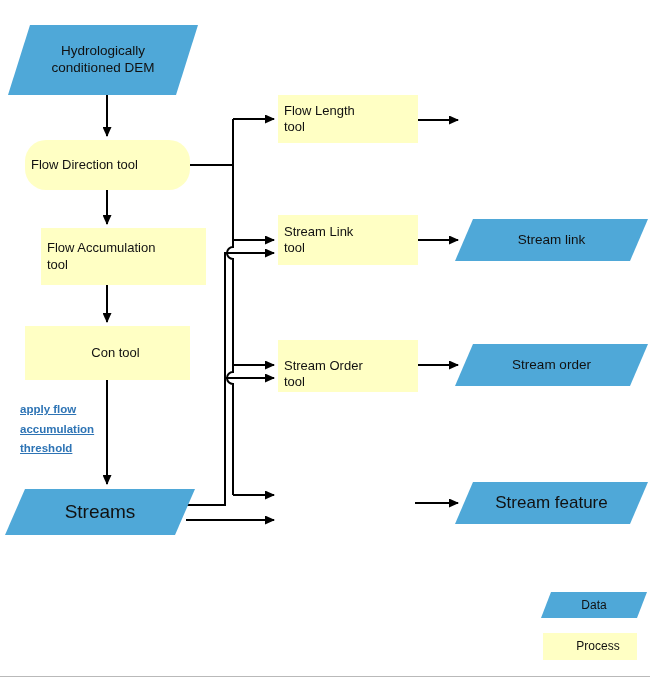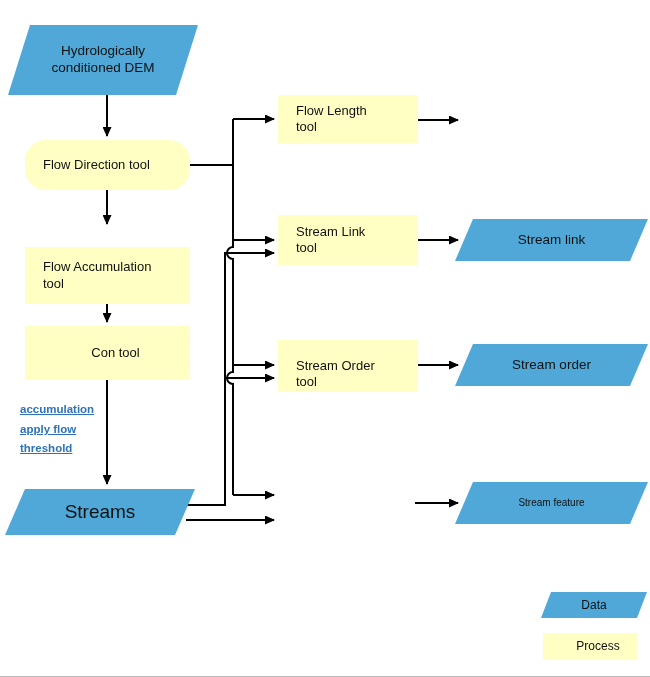--- a/index.html
+++ b/index.html
@@ -7,21 +7,21 @@
     position:relative; width:650px; height:676px; background:#ffffff;
     font-family:"Liberation Sans", sans-serif; color:#111;
     border-bottom:1px solid #b9b9b9; overflow:hidden;
   }
   .wires { position:absolute; left:0; top:0; z-index:0; }
   .wires path { stroke:var(--connector,#000); stroke-width:2; fill:none; }
   .shape {
     position:absolute; z-index:1; box-sizing:border-box;
     display:flex; align-items:center; font-size:13px; line-height:1.25;
   }
-  .process { background:var(--process-fill,#FFFFC4); justify-content:flex-start; padding-left:18px; }
+  .process { background:var(--process-fill,#FFFFC4); justify-content:flex-start; padding-left:6px; }
   .process.center { justify-content:center; padding-left:16px; text-align:center; }
   .data {
     background:var(--data-fill,#4FA8D8); justify-content:center; text-align:center;
     clip-path:polygon(var(--s,20px) 0, 100% 0, calc(100% - var(--s,20px)) 100%, 0 100%);
   }
   .lbl { display:block; }
   .annotation {
     position:absolute; z-index:1; left:20px; top:400px; width:115px;
     color:var(--annotation,#2E74B5); font-size:11.5px; font-weight:bold; line-height:1.7;
   }
@@ -59,31 +59,31 @@
   </svg>
 
   <div class="shape data" style="left:8px; top:25px; width:190px; height:70px; --s:22px; font-size:13.5px;">
     <span class="lbl" style="width:140px;">Hydrologically conditioned DEM</span>
   </div>
 
   <div class="shape process" style="left:25px; top:140px; width:165px; height:50px;border-radius:21px;">
     <span class="lbl">Flow Direction tool</span>
   </div>
 
-  <div class="shape process" style="left:25px; top:228px; width:165px; height:57px;margin-top:19px;">
+  <div class="shape process" style="left:41px; top:228px; width:165px; height:57px;">
     <span class="lbl" style="width:130px;">Flow Accumulation tool</span>
   </div>
 
   <div class="shape process center" style="left:25px; top:326px; width:165px; height:54px;">
     <span class="lbl">Con tool</span>
   </div>
 
   <div class="annotation">
+    <span>apply flow</span>
     <span>accumulation</span>
-    <span>apply flow</span>
     <span>threshold</span>
   </div>
 
   <div class="shape data" style="left:5px; top:489px; width:190px; height:46px; --s:20px; font-size:19px;">
     <span class="lbl">Streams</span>
   </div>
 
   <div class="shape process" style="left:278px; top:95px; width:140px; height:48px;">
     <span class="lbl" style="width:90px;">Flow Length tool</span>
   </div>
@@ -99,21 +99,21 @@
 
 
   <div class="shape data" style="left:455px; top:219px; width:193px; height:42px; --s:18px; font-size:13.5px;">
     <span class="lbl">Stream link</span>
   </div>
 
   <div class="shape data" style="left:455px; top:344px; width:193px; height:42px; --s:18px; font-size:13.5px;text-align:right;">
     <span class="lbl">Stream order</span>
   </div>
 
-  <div class="shape data" style="left:455px; top:482px; width:193px; height:42px; --s:18px; font-size:10px;">
+  <div class="shape data" style="left:455px; top:482px; width:193px; height:42px; --s:18px; font-size:17px;">
     <span class="lbl">Stream feature</span>
   </div>
 
   <div class="shape data legend-label" style="left:541px; top:592px; width:106px; height:26px; --s:10px;">
     <span class="lbl">Data</span>
   </div>
 
   <div class="shape process center legend-label" style="left:543px; top:633px; width:94px; height:27px;">
     <span class="lbl">Process</span>
   </div>

